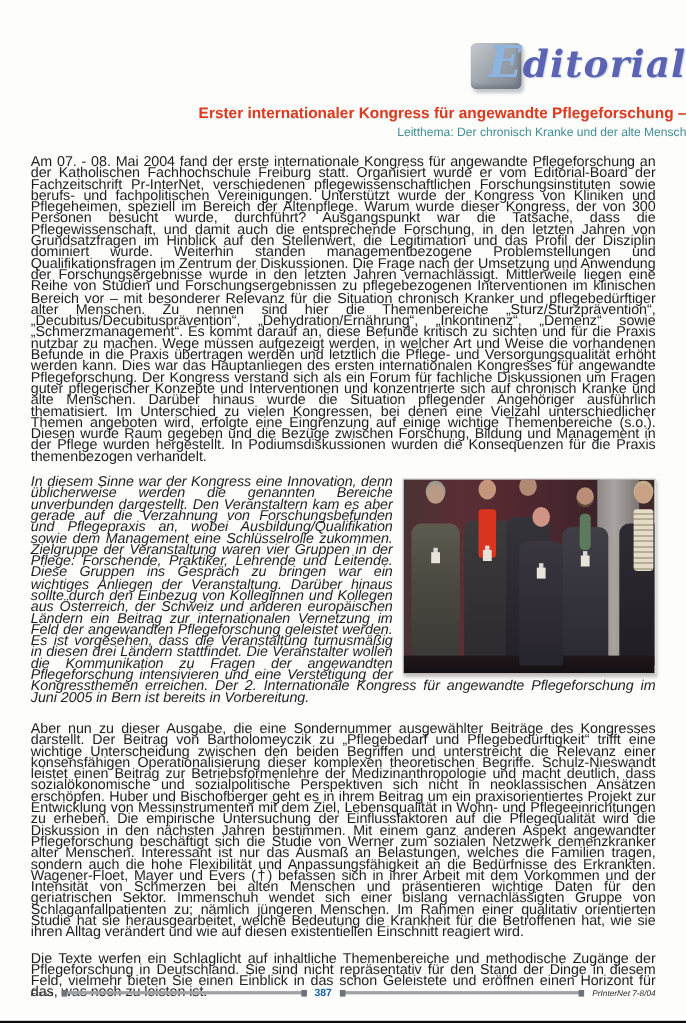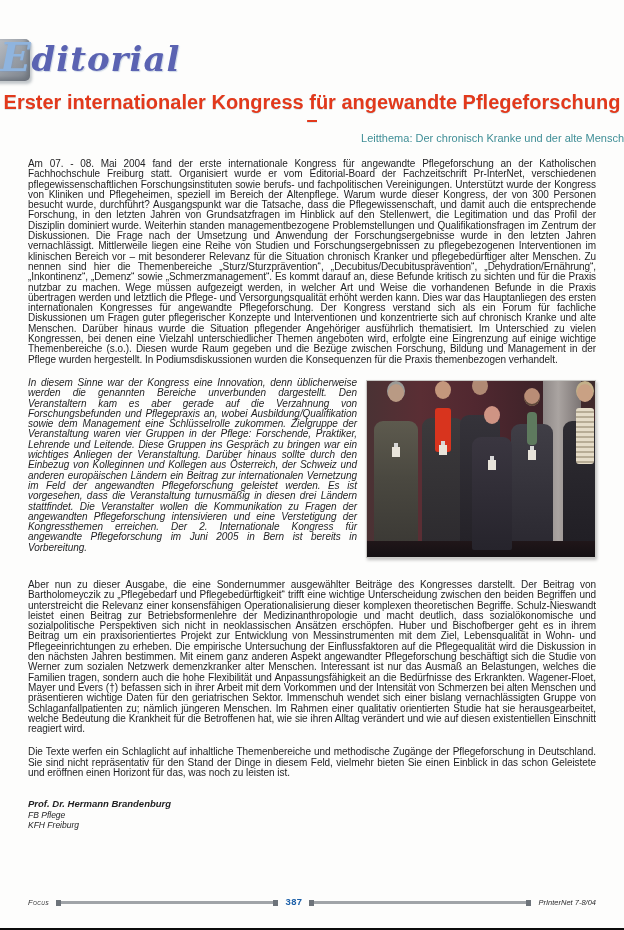--- a/index.html
+++ b/index.html
@@ -6,58 +6,58 @@
   body{
     width:624px;height:930px;
     background:#fdfdfc;
     font-family:"Liberation Sans", sans-serif;
     position:relative;
     overflow:hidden;
     color:#1e1e20;
   }
   .page{position:absolute;inset:0;}
   
-  .logo{margin-top:34px;display:flex;justify-content:flex-start;align-items:center;height:48px;}
+  .logo{margin-top:34px;display:flex;justify-content:flex-end;align-items:center;height:48px;}
   .logo-inner{position:relative;display:inline-block;}
   .logo-block{
     position:absolute;left:-16px;top:4px;width:46px;height:42px;
     background:linear-gradient(135deg,#c6cad0 0%,#9aa0a8 55%,#7d838c 100%);
     border-radius:5px;
     box-shadow:2px 3px 3px rgba(120,130,140,.45), inset -3px -3px 4px rgba(90,95,105,.5);
   }
   .logo-word{
     position:relative;
     font-family:"DejaVu Serif", serif;
     font-style:italic;font-weight:bold;
     font-size:34px;line-height:44px;
     letter-spacing:1px;
     text-shadow:1px 1px 1px rgba(120,150,190,.35);
   }
   .logo-word .cap{color:#8fb4de;font-size:40px;}
   .logo-word .rest{color:#5b63b2;}
   
   .title{
     margin-top:12px;
-    text-align:center;
+    text-align:right;
     font-weight:bold;
-    font-size:20px;line-height:17px;
+    font-size:14px;line-height:17px;
     color:#e2391c;
     text-shadow:0 1px 0 rgba(140,200,215,.35);
   }
   .title span{display:block;}
   .subtitle{
     margin-top:3px;
     text-align:right;
     font-size:11px;line-height:14px;
     color:#3f8e96;
   }
   
   .content{margin:14px 28px 0 28px;}
   .body-par{
-    font-size:10px;line-height:10.3px;
+    font-size:13px;line-height:10.3px;
     text-align:justify;
     letter-spacing:-0.05px;
     margin:0 0 13px 0;
     hyphens:auto;
   }
   .wrap-block{margin:0 0 18px 0;font-style:italic;}
   
   .photo{
     float:right;
     width:228px;height:176px;
@@ -105,21 +105,21 @@
   
   .footer{
     position:absolute;left:28px;right:28px;top:897px;
     display:flex;align-items:center;gap:7px;
   }
   .footer-label{font-size:7.5px;font-style:italic;letter-spacing:.4px;color:#2a2a2c;font-variant:small-caps;}
   .rule{flex:1;height:3px;background:#a0a4a8;position:relative;}
   .rule::before,.rule::after{content:"";position:absolute;top:-1.5px;width:5px;height:6px;background:#6d737a;}
   .rule::before{left:0;}
   .rule::after{right:0;}
-  .page-num{font-size:9.5px;font-weight:bold;color:#1b5fa8;font-family:Liberation Mono, monospace;}
+  .page-num{font-size:9.5px;font-weight:bold;color:#1b5fa8;}
   .issue{font-size:7.5px;font-style:italic;color:#2a2a2c;}
   
   .scan-edge{position:absolute;left:0;bottom:0;width:100%;height:2px;background:#0c0c0c;}
 </style>
 </head>
 <body class="page">
 
 <div class="logo">
   <span class="logo-inner">
     <span class="logo-block"></span>

